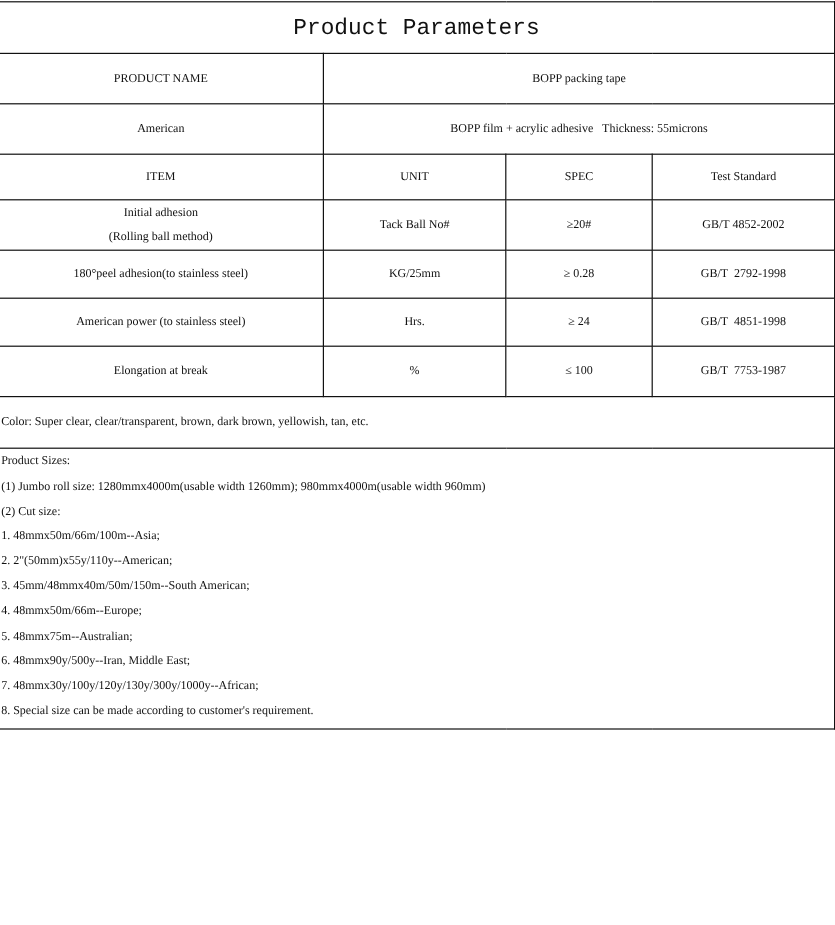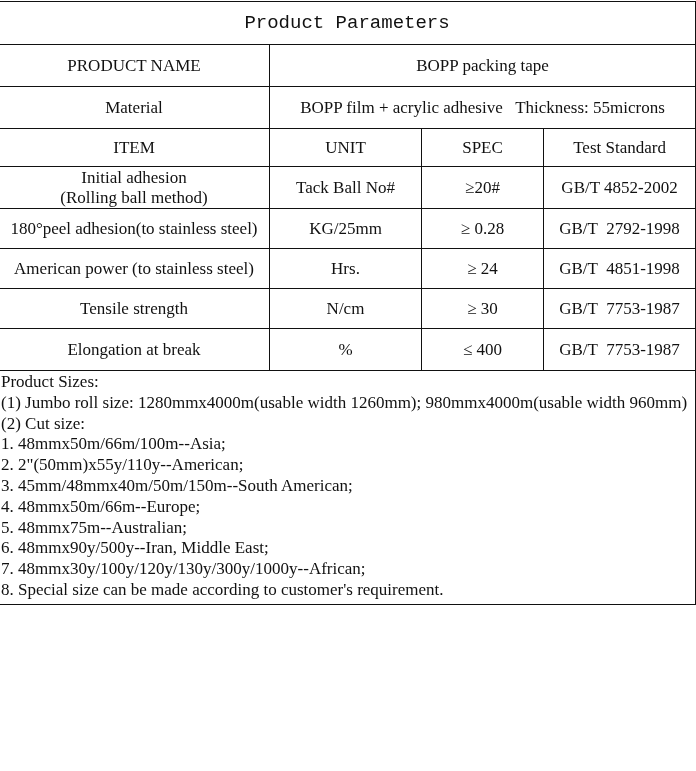--- a/index.html
+++ b/index.html
@@ -1,21 +1,21 @@
 <!DOCTYPE html>
 <html><head>
 <meta charset="utf-8">
 <style>
   html, body { margin: 0; padding: 0; background: #ffffff; }
   body { width: 696px; height: 771px; position: relative; overflow: hidden;
          font-family: "Liberation Serif", "DejaVu Serif", serif; color: #111; }
   .tbl { position: absolute; left: -2px; top: 1px; width: 697px;
          border-collapse: collapse; table-layout: fixed; }
   .tbl td { border: 1.5px solid #111; padding: 0; text-align: center;
-            vertical-align: middle; font-size: 17px; line-height: 20px; }
+            vertical-align: middle; font-size: 10px; line-height: 20px; }
   .title { font-size: 19px !important; height: 42px; font-family: Liberation Mono, monospace; }
   .h44 { height: 42px; }
   .h42 { height: 40px; margin-top: 11px; }
   .h40 { height: 38px; margin-top: 36px; }
   .note { text-align: left !important; padding-left: 2px !important; }
   .color-row { height: 43px; }
   .sizes { padding: 1px 2px 3px 2px !important; vertical-align: top !important; line-height: 20.8px !important; }
   .usage { height: 54px; padding: 2px 2px !important; }
   .line { display: block; }
 </style>
@@ -31,21 +31,21 @@
   </colgroup>
   <tbody>
       <tr>
     <td colspan="4" class="title">Product Parameters</td>
   </tr>
   <tr class="h44">
     <td>PRODUCT NAME</td>
     <td colspan="3">BOPP packing tape</td>
   </tr>
   <tr class="h44">
-    <td>Material</td>
+    <td>American</td>
     <td colspan="3" style="white-space:pre">BOPP film + acrylic adhesive   Thickness: 55microns</td>
   </tr>
   <tr class="h40">
     <td>ITEM</td>
     <td>UNIT</td>
     <td>SPEC</td>
     <td>Test Standard</td>
   </tr>
   <tr class="h44">
     <td>
@@ -61,31 +61,28 @@
     <td>KG/25mm</td>
     <td>≥ 0.28</td>
     <td style="white-space:pre">GB/T  2792-1998</td>
   </tr>
   <tr class="h42">
     <td>American power (to stainless steel)</td>
     <td>Hrs.</td>
     <td>≥ 24</td>
     <td style="white-space:pre">GB/T  4851-1998</td>
   </tr>
-  <tr class="h42">
-    <td>Tensile strength</td>
-    <td>N/cm</td>
-    <td>≥ 30</td>
-    <td style="white-space:pre">GB/T  7753-1987</td>
-  </tr>
   <tr class="h44">
     <td>Elongation at break</td>
     <td>%</td>
-    <td>≤ 400</td>
+    <td>≤ 100</td>
     <td style="white-space:pre">GB/T  7753-1987</td>
+  </tr>
+  <tr class="color-row">
+    <td colspan="4" class="note">Color: Super clear, clear/transparent, brown, dark brown, yellowish, tan, etc.</td>
   </tr>
   <tr>
     <td colspan="4" class="note sizes">
       <span class="line">Product Sizes:</span>
       <span class="line">(1) Jumbo roll size: 1280mmx4000m(usable width 1260mm); 980mmx4000m(usable width 960mm)</span>
       <span class="line">(2) Cut size:</span>
       <span class="line">1. 48mmx50m/66m/100m--Asia;</span>
       <span class="line">2. 2"(50mm)x55y/110y--American;</span>
       <span class="line">3. 45mm/48mmx40m/50m/150m--South American;</span>
       <span class="line">4. 48mmx50m/66m--Europe;</span>

